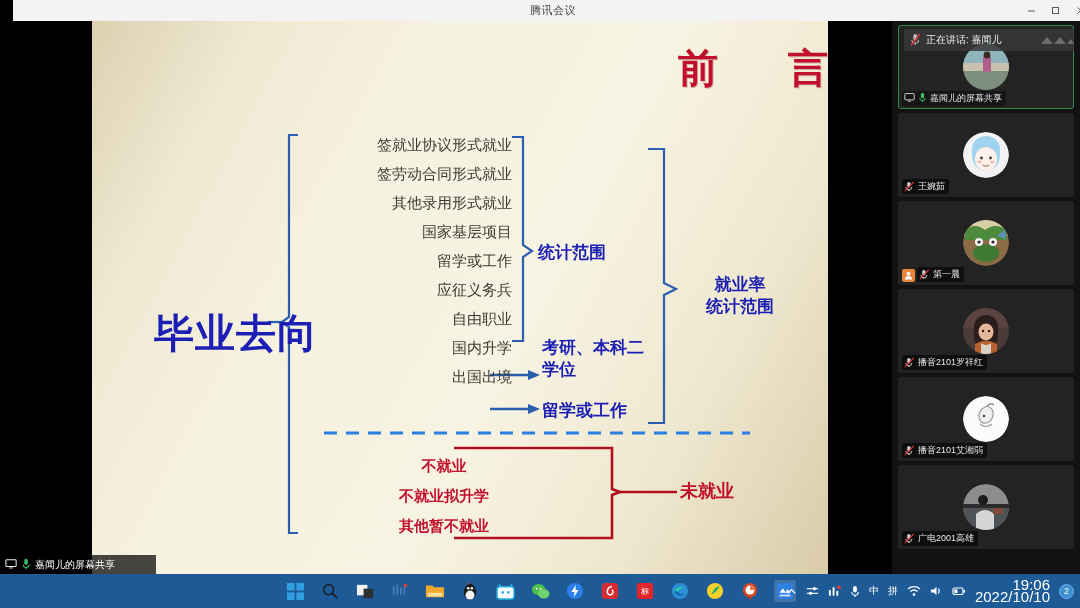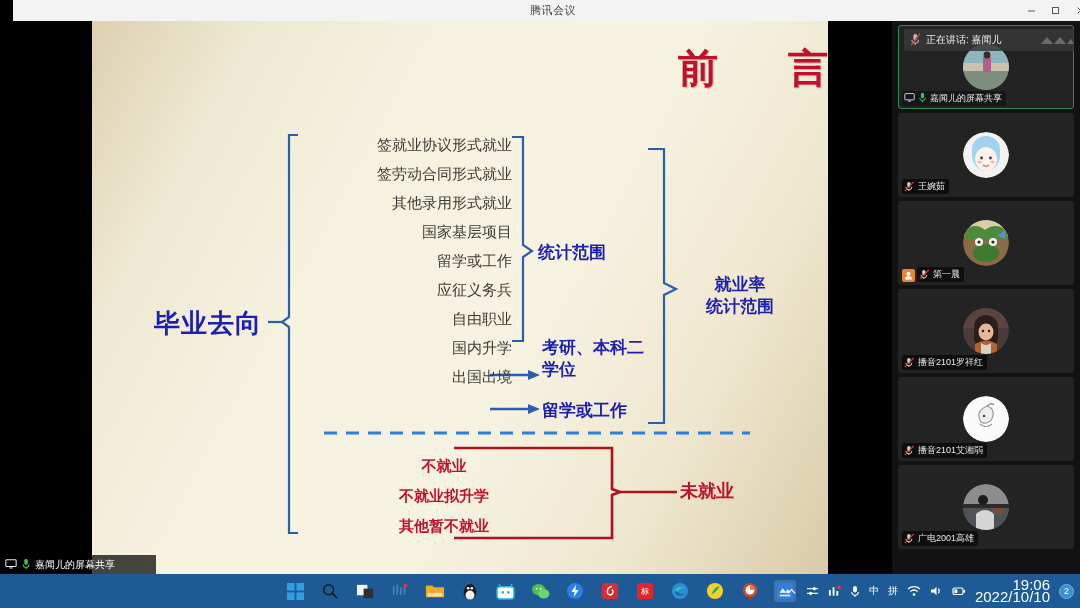--- a/index.html
+++ b/index.html
@@ -51,21 +51,21 @@
     font-size: 40px; font-weight: 700; color: #c1102b;
     letter-spacing: 0px;
     text-shadow: 1px 1px 0 rgba(120,10,20,.25);
   }
   .slide-title .gap { display: inline-block; width: 70px; }
 
   
   .root-label {
     position: absolute; left: 62px; top: 285px;
     font-family: "DejaVu Serif", "Liberation Serif", serif;
-    font-size: 26px; font-weight: 700; color: #1c1fb4;
+    font-size: 40px; font-weight: 700; color: #1c1fb4;
     letter-spacing: 1px;
   }
 
   
   .blue-list {
     position: absolute; left: 210px; top: 110px; width: 210px;
     font-family: "DejaVu Serif", "Liberation Serif", serif;
     color: #3d3a34; font-size: 15px; text-align: right;
   }
   .blue-list .li { height: 29px; line-height: 29px; white-height: nowrap; white-space: nowrap; }

